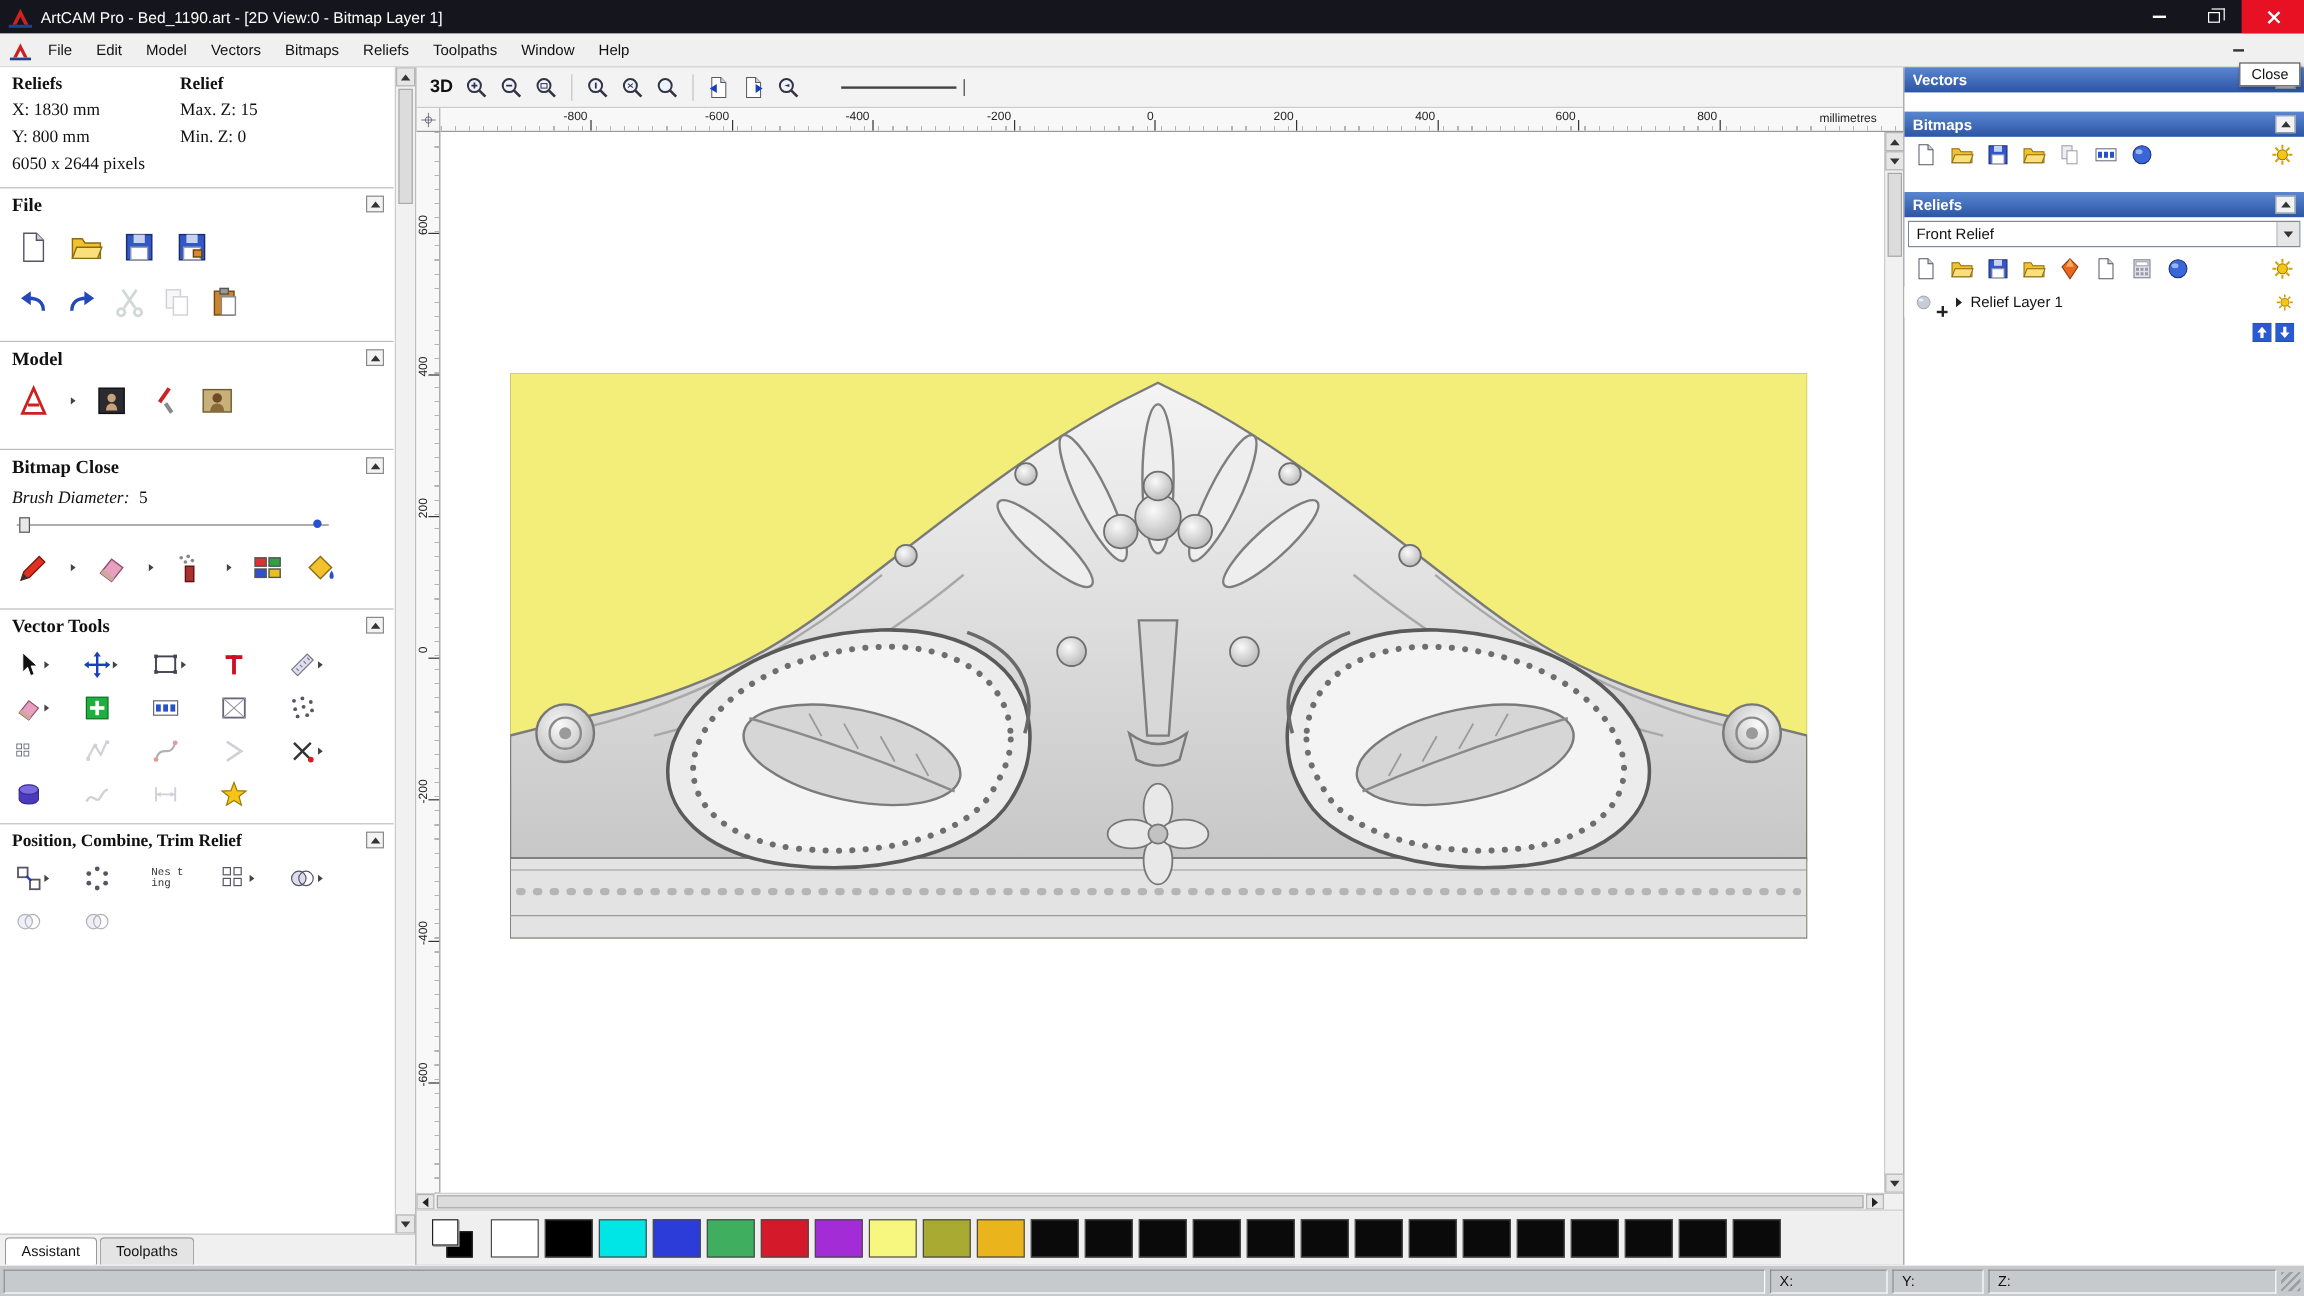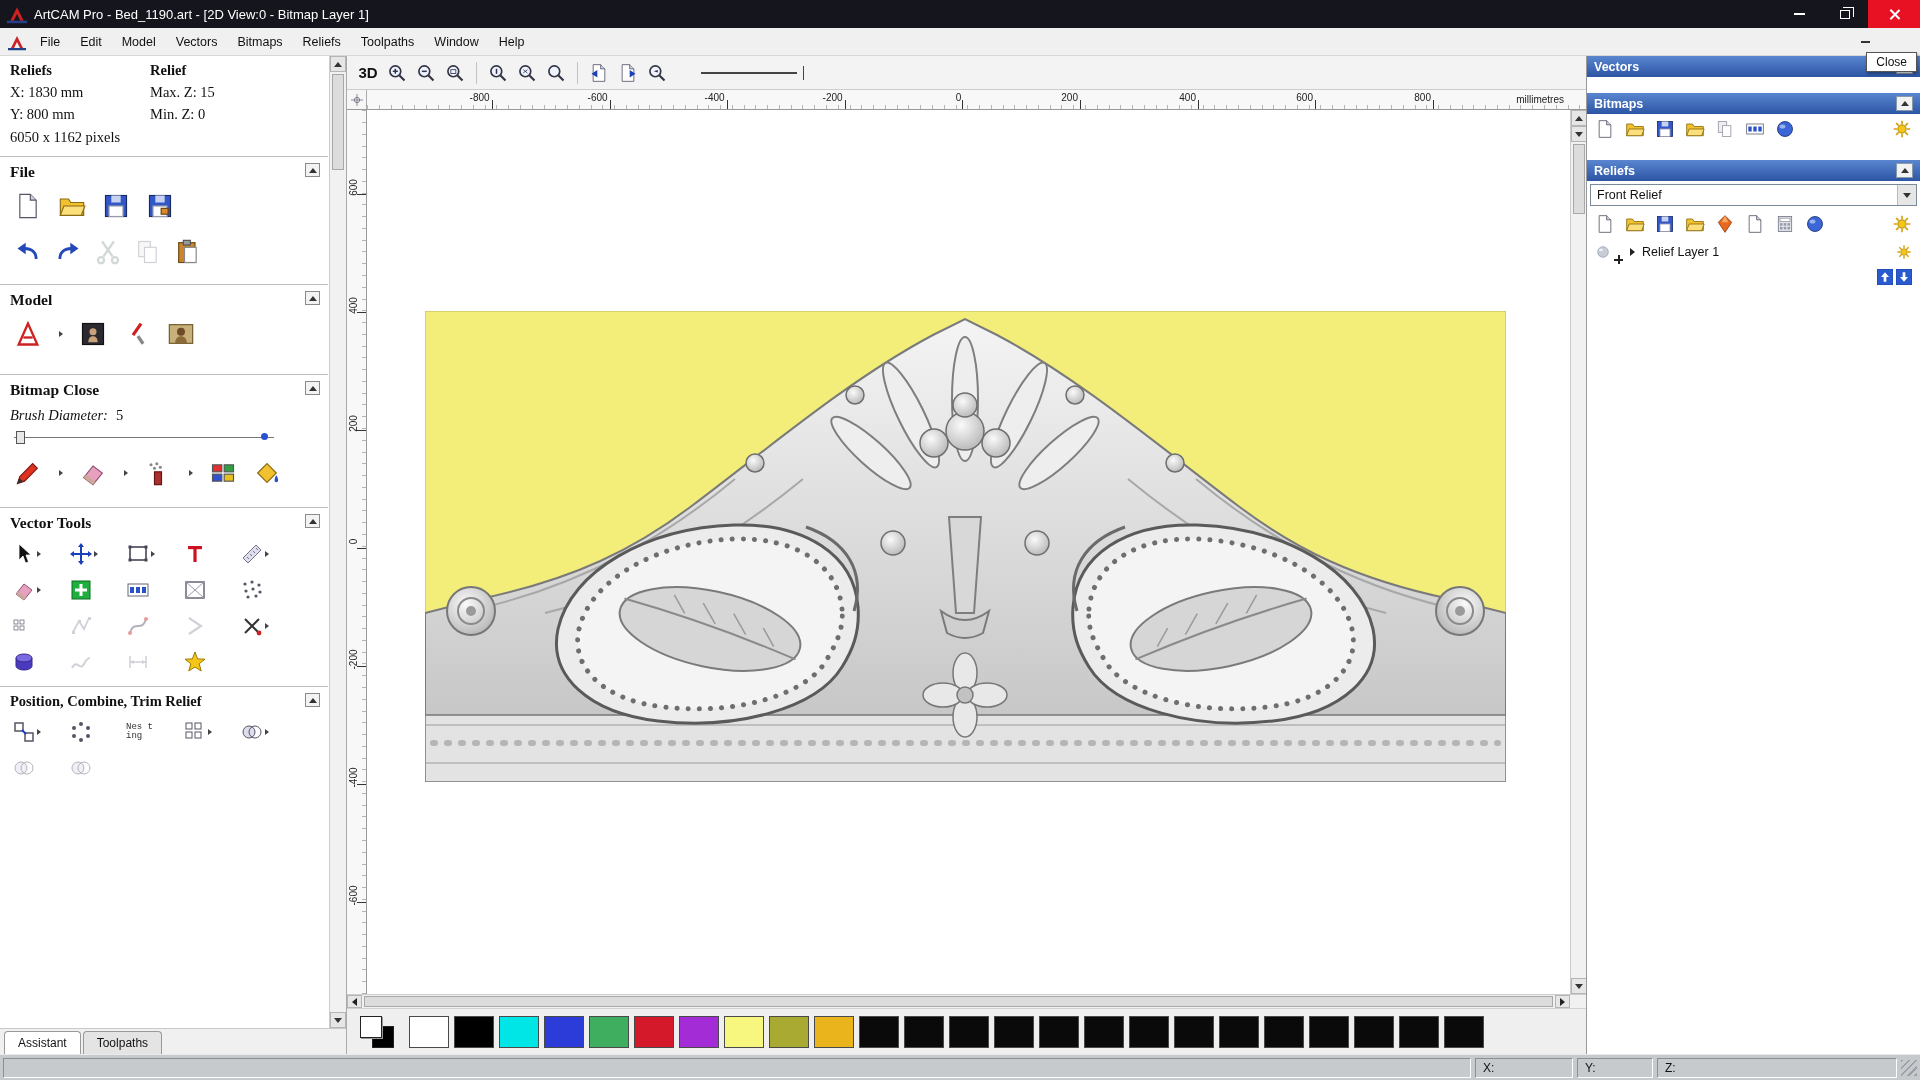--- a/index.html
+++ b/index.html
@@ -485,21 +485,21 @@
           <div class="pi-bold">Reliefs</div>
           <div>X: 1830 mm</div>
           <div>Y: 800 mm</div>
         </div>
         <div>
           <div class="pi-bold">Relief</div>
           <div>Max. Z: 15</div>
           <div>Min. Z: 0</div>
         </div>
       </div>
-      <div class="pi-pixels">6050 x 1162 pixels</div>
+      <div class="pi-pixels">6050 x 2644 pixels</div>
 
       <div class="sec">
         <div class="sec-title">File</div>
         <div class="collapse">
             <i class="tri-up"></i>
           </div>
       </div>
       <div class="icon-row">
         <svg class="ic">
             <use href="#i-page"></use>

